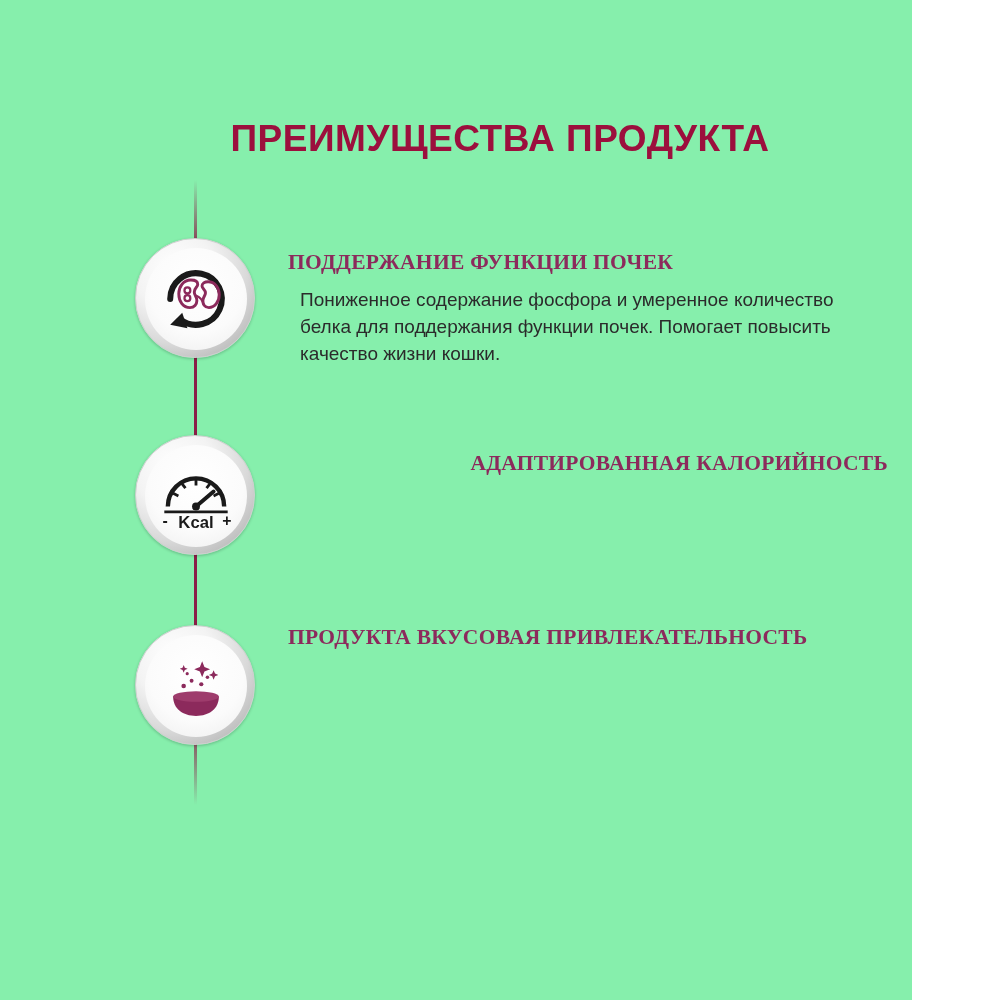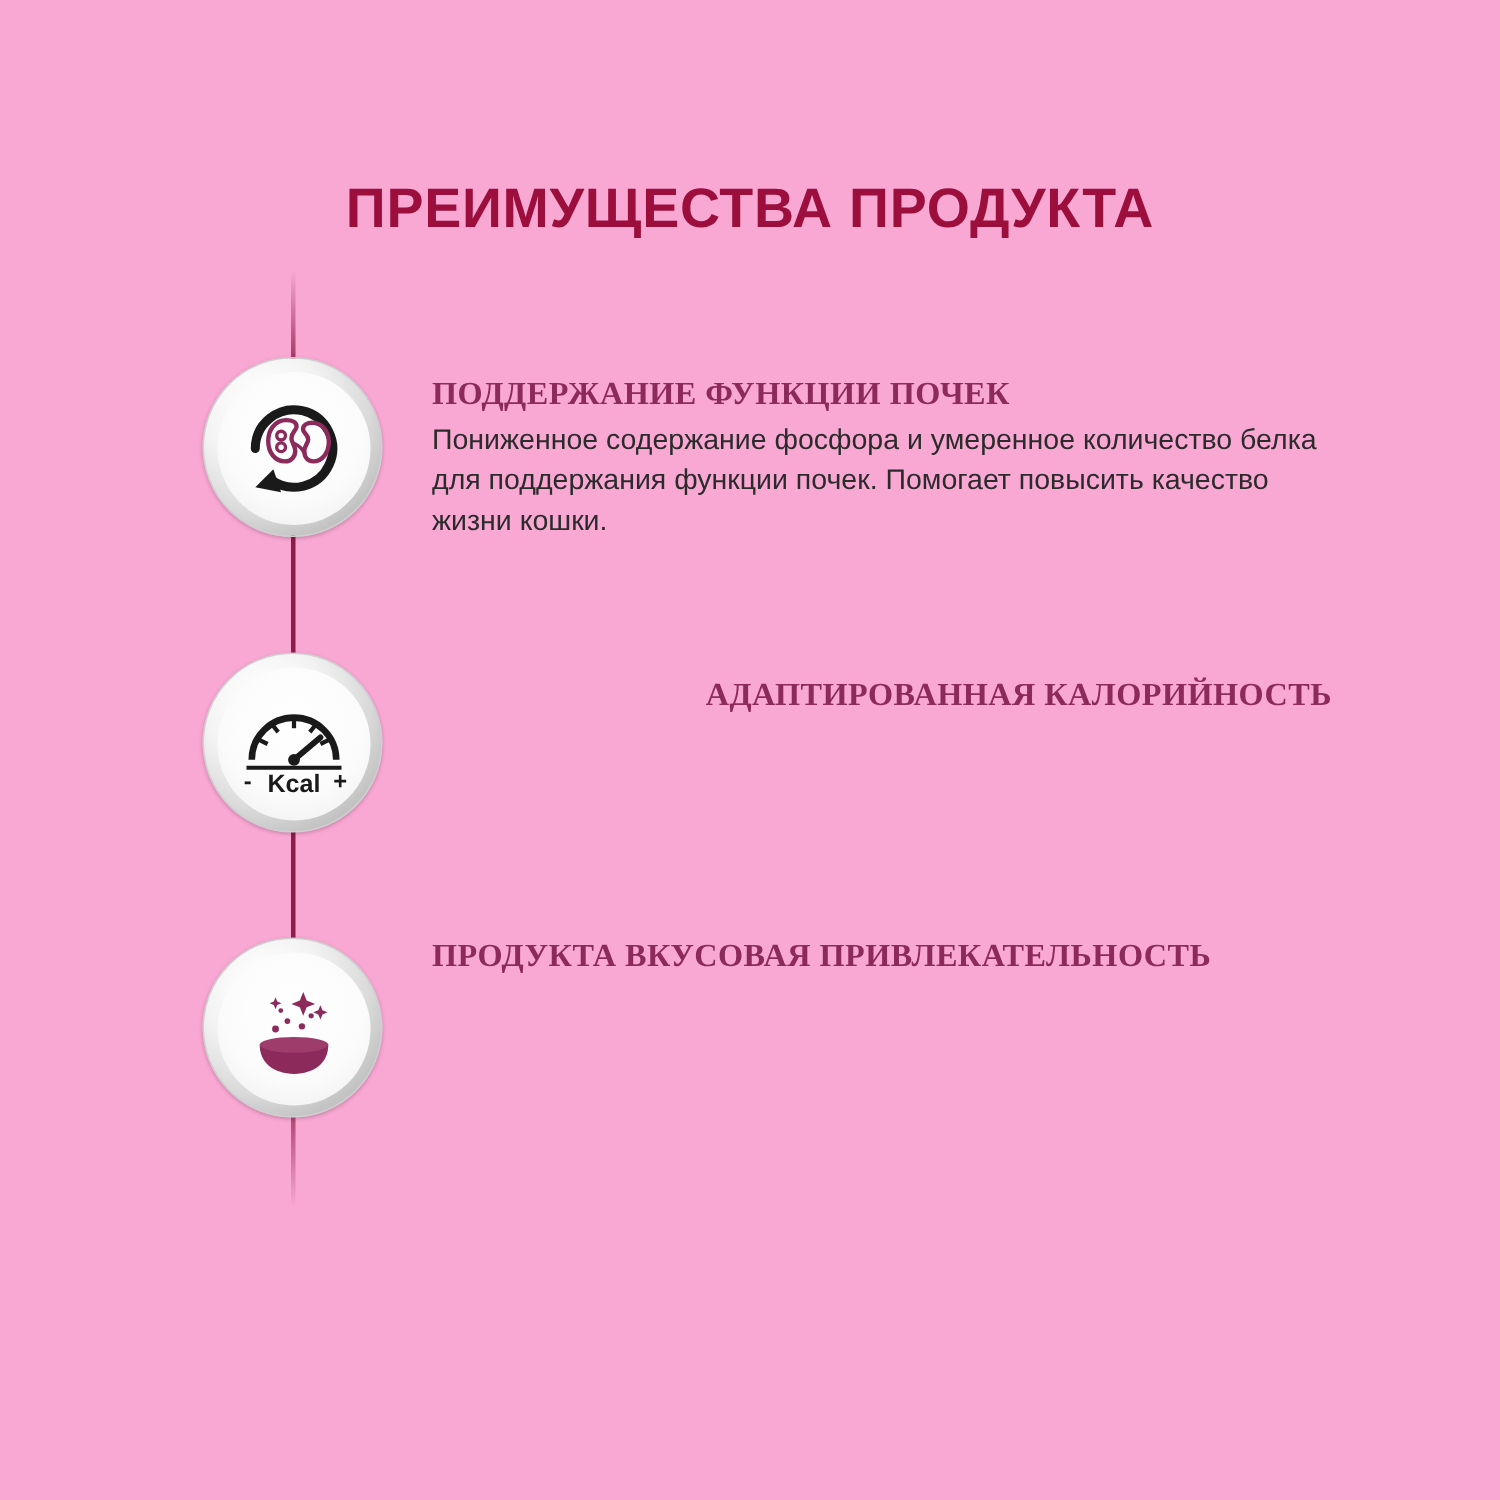--- a/index.html
+++ b/index.html
@@ -11,23 +11,23 @@
     width: 1000px;
     height: 1000px;
     font-family: "Liberation Sans", sans-serif;
     position: relative;
     overflow: hidden;
   }
 
   .page {
     position: absolute;
     left: 0; top: 0;
-    width: 1000px;
+    width: 912px;
     height: 1000px;
-    background: #f9a8d4;
+    background: #86efac;
   }
 
   .title {
     position: absolute;
     left: 0;
     top: 118px;
     width: 1000px;
     text-align: center;
     font-size: 37px;
     font-weight: bold;
@@ -90,21 +90,21 @@
     font-weight: bold;
     letter-spacing: 0.3px;
     line-height: 1.18;
     margin: 0 0 6px 0;
     font-family: Liberation Serif, serif;
   }
   .body {
     color: #2b2b2b;
     font-size: 19px;
     line-height: 1.42;
-    margin: 0;
+    margin: 12px;
     font-family: "Liberation Sans", sans-serif;
     white-space: pre-line;
   }
 </style>
 </head>
 <body>
 
 <div class="page">
 
   <div class="title">ПРЕИМУЩЕСТВА ПРОДУКТА</div>

